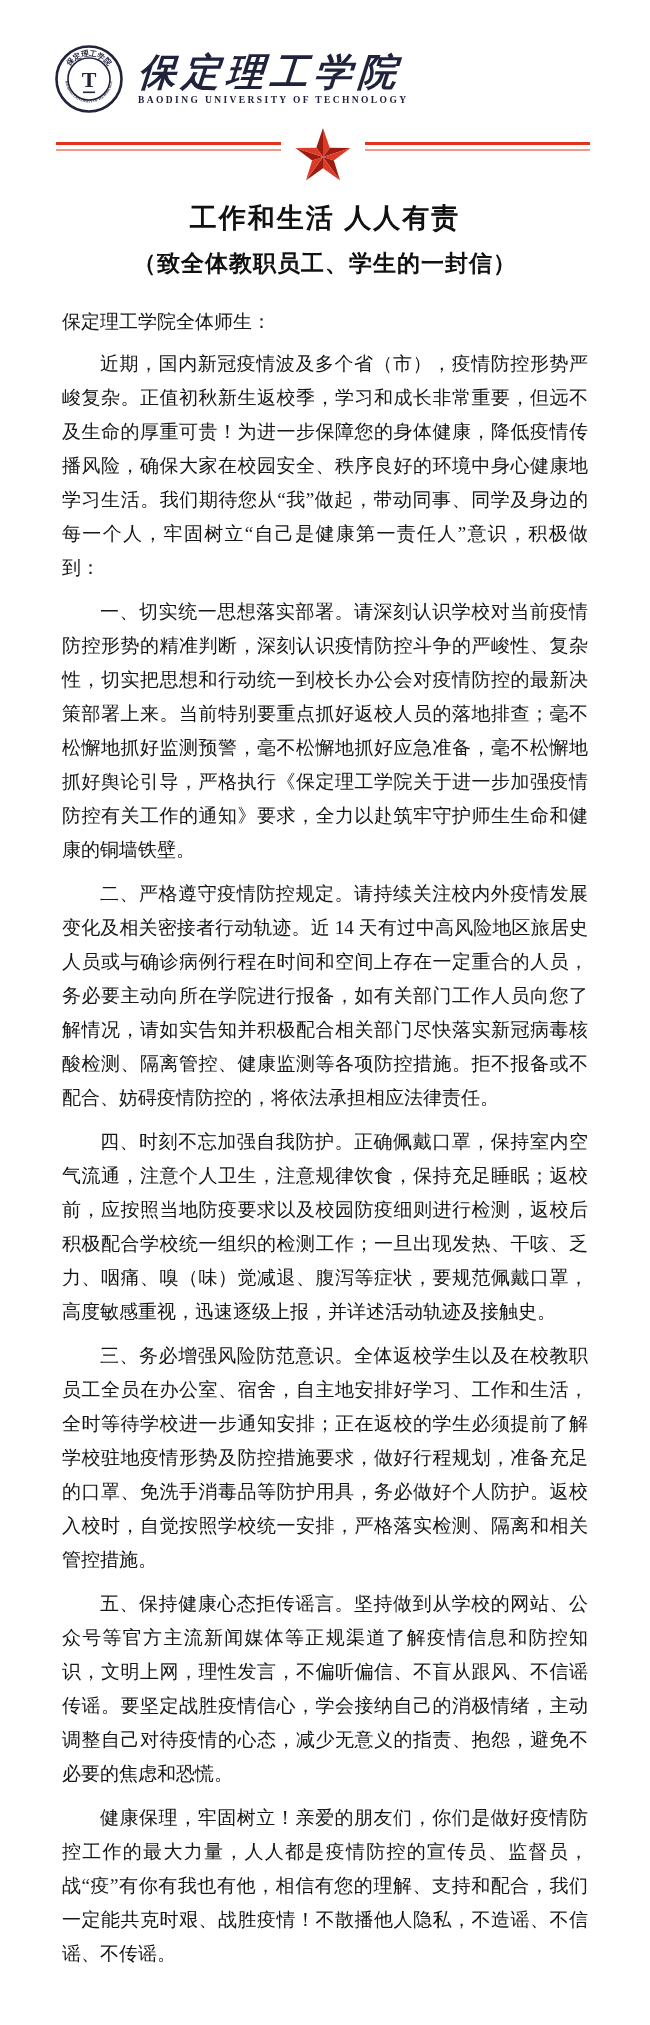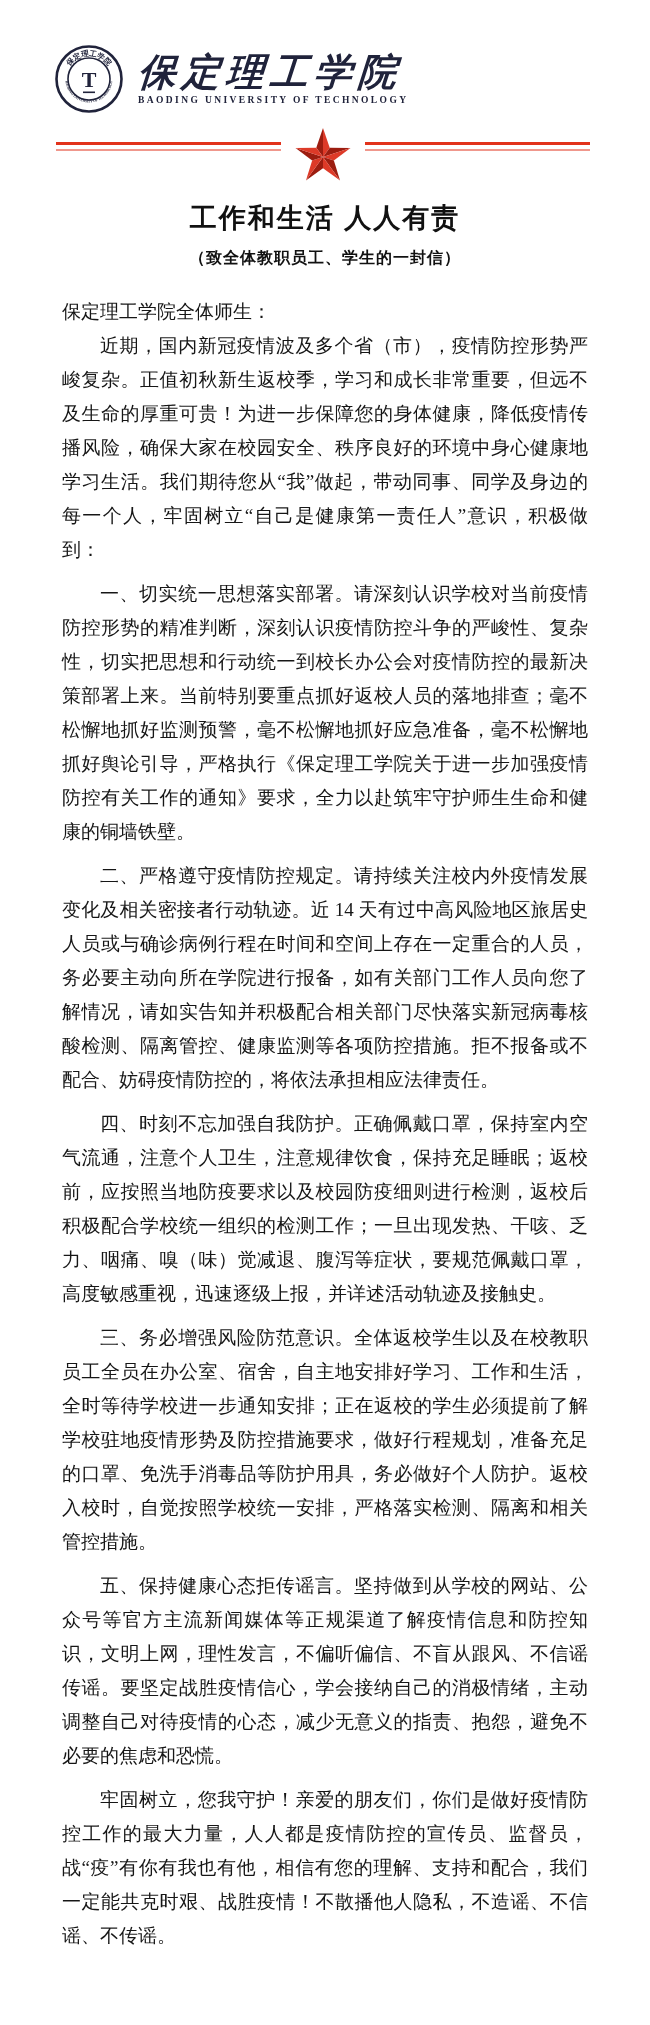--- a/index.html
+++ b/index.html
@@ -87,36 +87,36 @@
     font-weight: 700;
     font-size: 27px;
     letter-spacing: 2px;
     margin-top: 16px;
     color: #111;
   }
   .subtitle {
     text-align: center;
     font-family: Liberation Sans, sans-serif;
     font-weight: 700;
-    font-size: 16px;
+    font-size: 23px;
     letter-spacing: 1px;
     margin-top: 12px;
     color: #111;
   }
 
   
   .letter-body {
     margin: 26px 62px 0 62px;
     font-size: 19px;
     line-height: 34px;
     text-align: justify;
     color: #161616;
   }
   .letter-body p { margin-bottom: 10px; }
-  .letter-body p.salutation { text-indent: 0; margin-bottom: 0; }
+  .letter-body p.salutation { text-indent: 0; margin-bottom: 8px; }
   .letter-body p.para { text-indent: 2em; }
 </style>
 </head>
 <body>
 
 <div class="page">
 
   <div class="logo-row">
     <svg class="emblem" viewBox="0 0 70 70">
       <circle cx="35" cy="35" r="32.5" fill="none" stroke="#20233b" stroke-width="2.6"></circle>
@@ -170,16 +170,16 @@
   <div class="subtitle">（致全体教职员工、学生的一封信）</div>
 
   <div class="letter-body">
     <p class="salutation">保定理工学院全体师生：</p>
     <p class="para">近期，国内新冠疫情波及多个省（市），疫情防控形势严峻复杂。正值初秋新生返校季，学习和成长非常重要，但远不及生命的厚重可贵！为进一步保障您的身体健康，降低疫情传播风险，确保大家在校园安全、秩序良好的环境中身心健康地学习生活。我们期待您从“我”做起，带动同事、同学及身边的每一个人，牢固树立“自己是健康第一责任人”意识，积极做到：</p>
     <p class="para">一、切实统一思想落实部署。请深刻认识学校对当前疫情防控形势的精准判断，深刻认识疫情防控斗争的严峻性、复杂性，切实把思想和行动统一到校长办公会对疫情防控的最新决策部署上来。当前特别要重点抓好返校人员的落地排查；毫不松懈地抓好监测预警，毫不松懈地抓好应急准备，毫不松懈地抓好舆论引导，严格执行《保定理工学院关于进一步加强疫情防控有关工作的通知》要求，全力以赴筑牢守护师生生命和健康的铜墙铁壁。</p>
     <p class="para">二、严格遵守疫情防控规定。请持续关注校内外疫情发展变化及相关密接者行动轨迹。近 14 天有过中高风险地区旅居史人员或与确诊病例行程在时间和空间上存在一定重合的人员，务必要主动向所在学院进行报备，如有关部门工作人员向您了解情况，请如实告知并积极配合相关部门尽快落实新冠病毒核酸检测、隔离管控、健康监测等各项防控措施。拒不报备或不配合、妨碍疫情防控的，将依法承担相应法律责任。</p>
     <p class="para">四、时刻不忘加强自我防护。正确佩戴口罩，保持室内空气流通，注意个人卫生，注意规律饮食，保持充足睡眠；返校前，应按照当地防疫要求以及校园防疫细则进行检测，返校后积极配合学校统一组织的检测工作；一旦出现发热、干咳、乏力、咽痛、嗅（味）觉减退、腹泻等症状，要规范佩戴口罩，高度敏感重视，迅速逐级上报，并详述活动轨迹及接触史。</p>
     <p class="para">三、务必增强风险防范意识。全体返校学生以及在校教职员工全员在办公室、宿舍，自主地安排好学习、工作和生活，全时等待学校进一步通知安排；正在返校的学生必须提前了解学校驻地疫情形势及防控措施要求，做好行程规划，准备充足的口罩、免洗手消毒品等防护用具，务必做好个人防护。返校入校时，自觉按照学校统一安排，严格落实检测、隔离和相关管控措施。</p>
     <p class="para">五、保持健康心态拒传谣言。坚持做到从学校的网站、公众号等官方主流新闻媒体等正规渠道了解疫情信息和防控知识，文明上网，理性发言，不偏听偏信、不盲从跟风、不信谣传谣。要坚定战胜疫情信心，学会接纳自己的消极情绪，主动调整自己对待疫情的心态，减少无意义的指责、抱怨，避免不必要的焦虑和恐慌。</p>
-    <p class="para">牢固树立，您我守护！亲爱的朋友们，你们是做好疫情防控工作的最大力量，人人都是疫情防控的宣传员、监督员，战“疫”有你有我也有他，相信有您的理解、支持和配合，我们一定能共克时艰、战胜疫情！不散播他人隐私，不造谣、不信谣、不传谣。</p>
+    <p class="para">健康保理，牢固树立！亲爱的朋友们，你们是做好疫情防控工作的最大力量，人人都是疫情防控的宣传员、监督员，战“疫”有你有我也有他，相信有您的理解、支持和配合，我们一定能共克时艰、战胜疫情！不散播他人隐私，不造谣、不信谣、不传谣。</p>
   </div>
 
 </div>
 
 </body></html>

